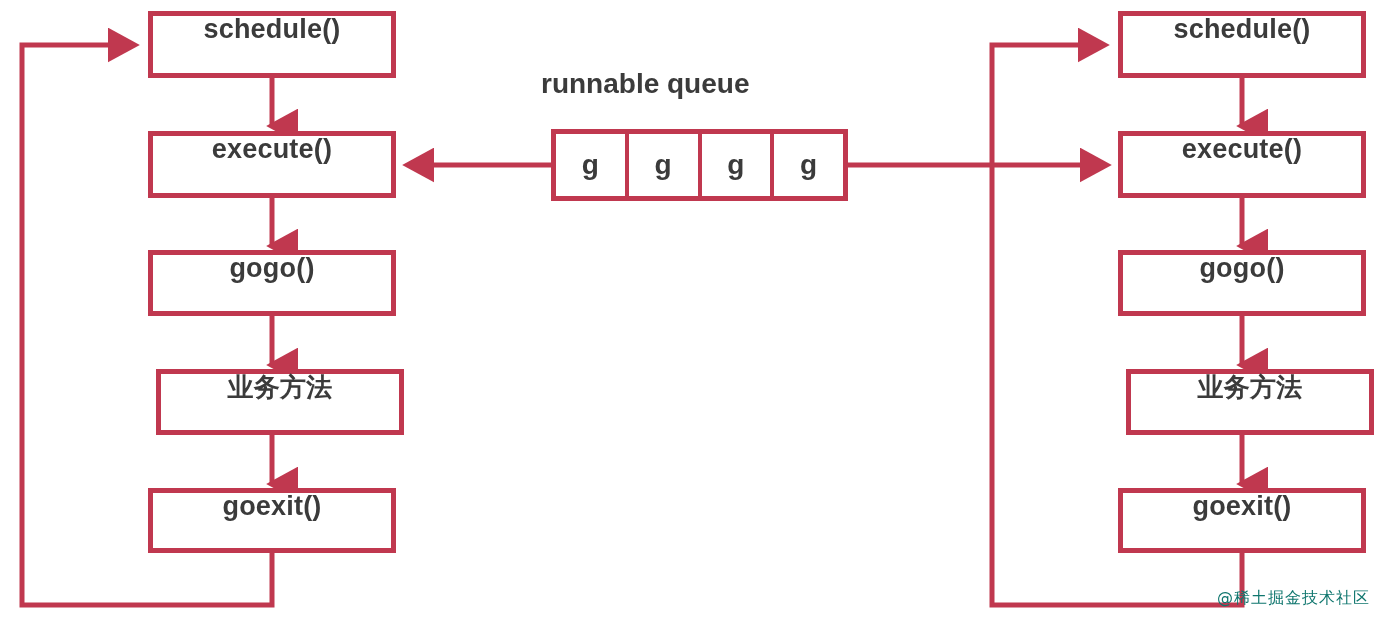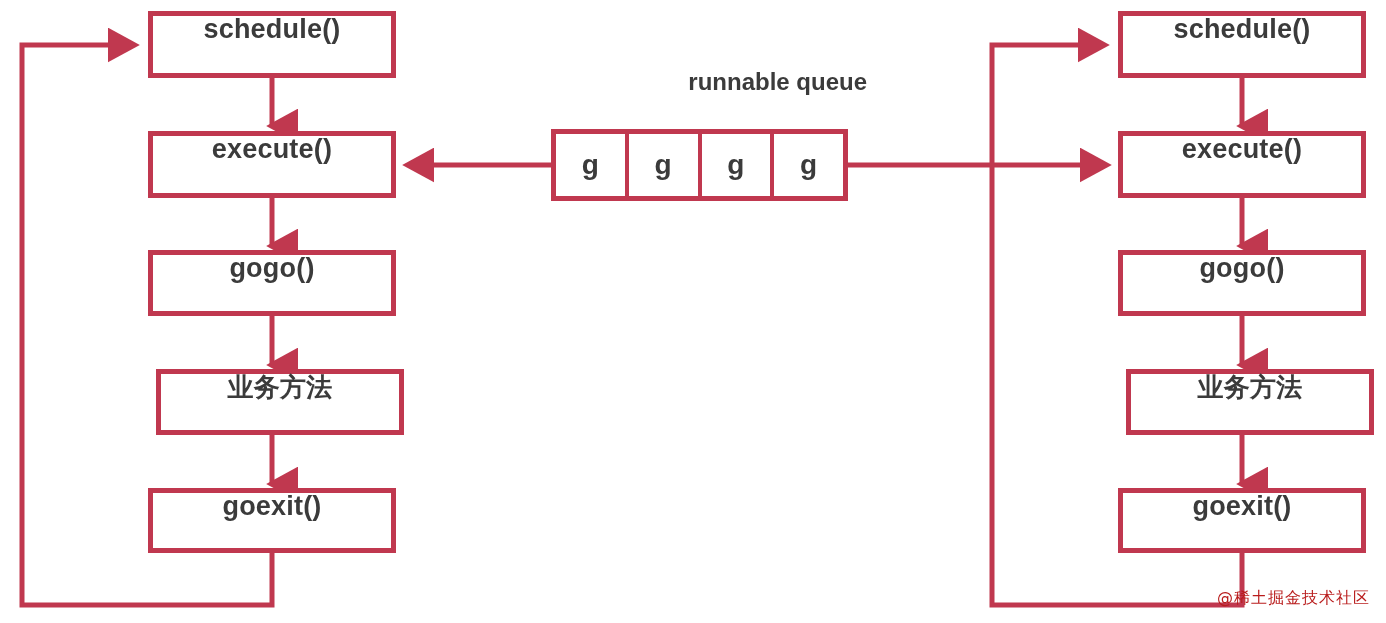--- a/index.html
+++ b/index.html
@@ -61,36 +61,36 @@
     color: #3b3b3b;
     font-weight: bold;
     font-size: 28px;
     border-right: 4px solid #C0384F;
   }
   .queue-cell:last-child {
     border-right: none;
   }
   .queue-title {
     position: absolute;
-    left: 570px;
+    left: 541px;
     top: 68px;
     width: 297px;
-    text-align: right;
+    text-align: left;
     color: #3b3b3b;
     font-weight: bold;
-    font-size: 24px;
+    font-size: 28px;
     white-space: nowrap;
   }
   .watermark {
     position: absolute;
     right: 16px;
     bottom: 14px;
     font-family: "DejaVu Sans", "Liberation Sans", sans-serif;
     font-size: 16px;
-    color: #b91c1c;
+    color: #0f766e;
     white-space: nowrap;
     letter-spacing: 1px;
   }
 </style>
 </head>
 <body>
 
 <div id="diagram-canvas">
 
   <svg id="diagram-svg" viewBox="0 0 1386 623">

